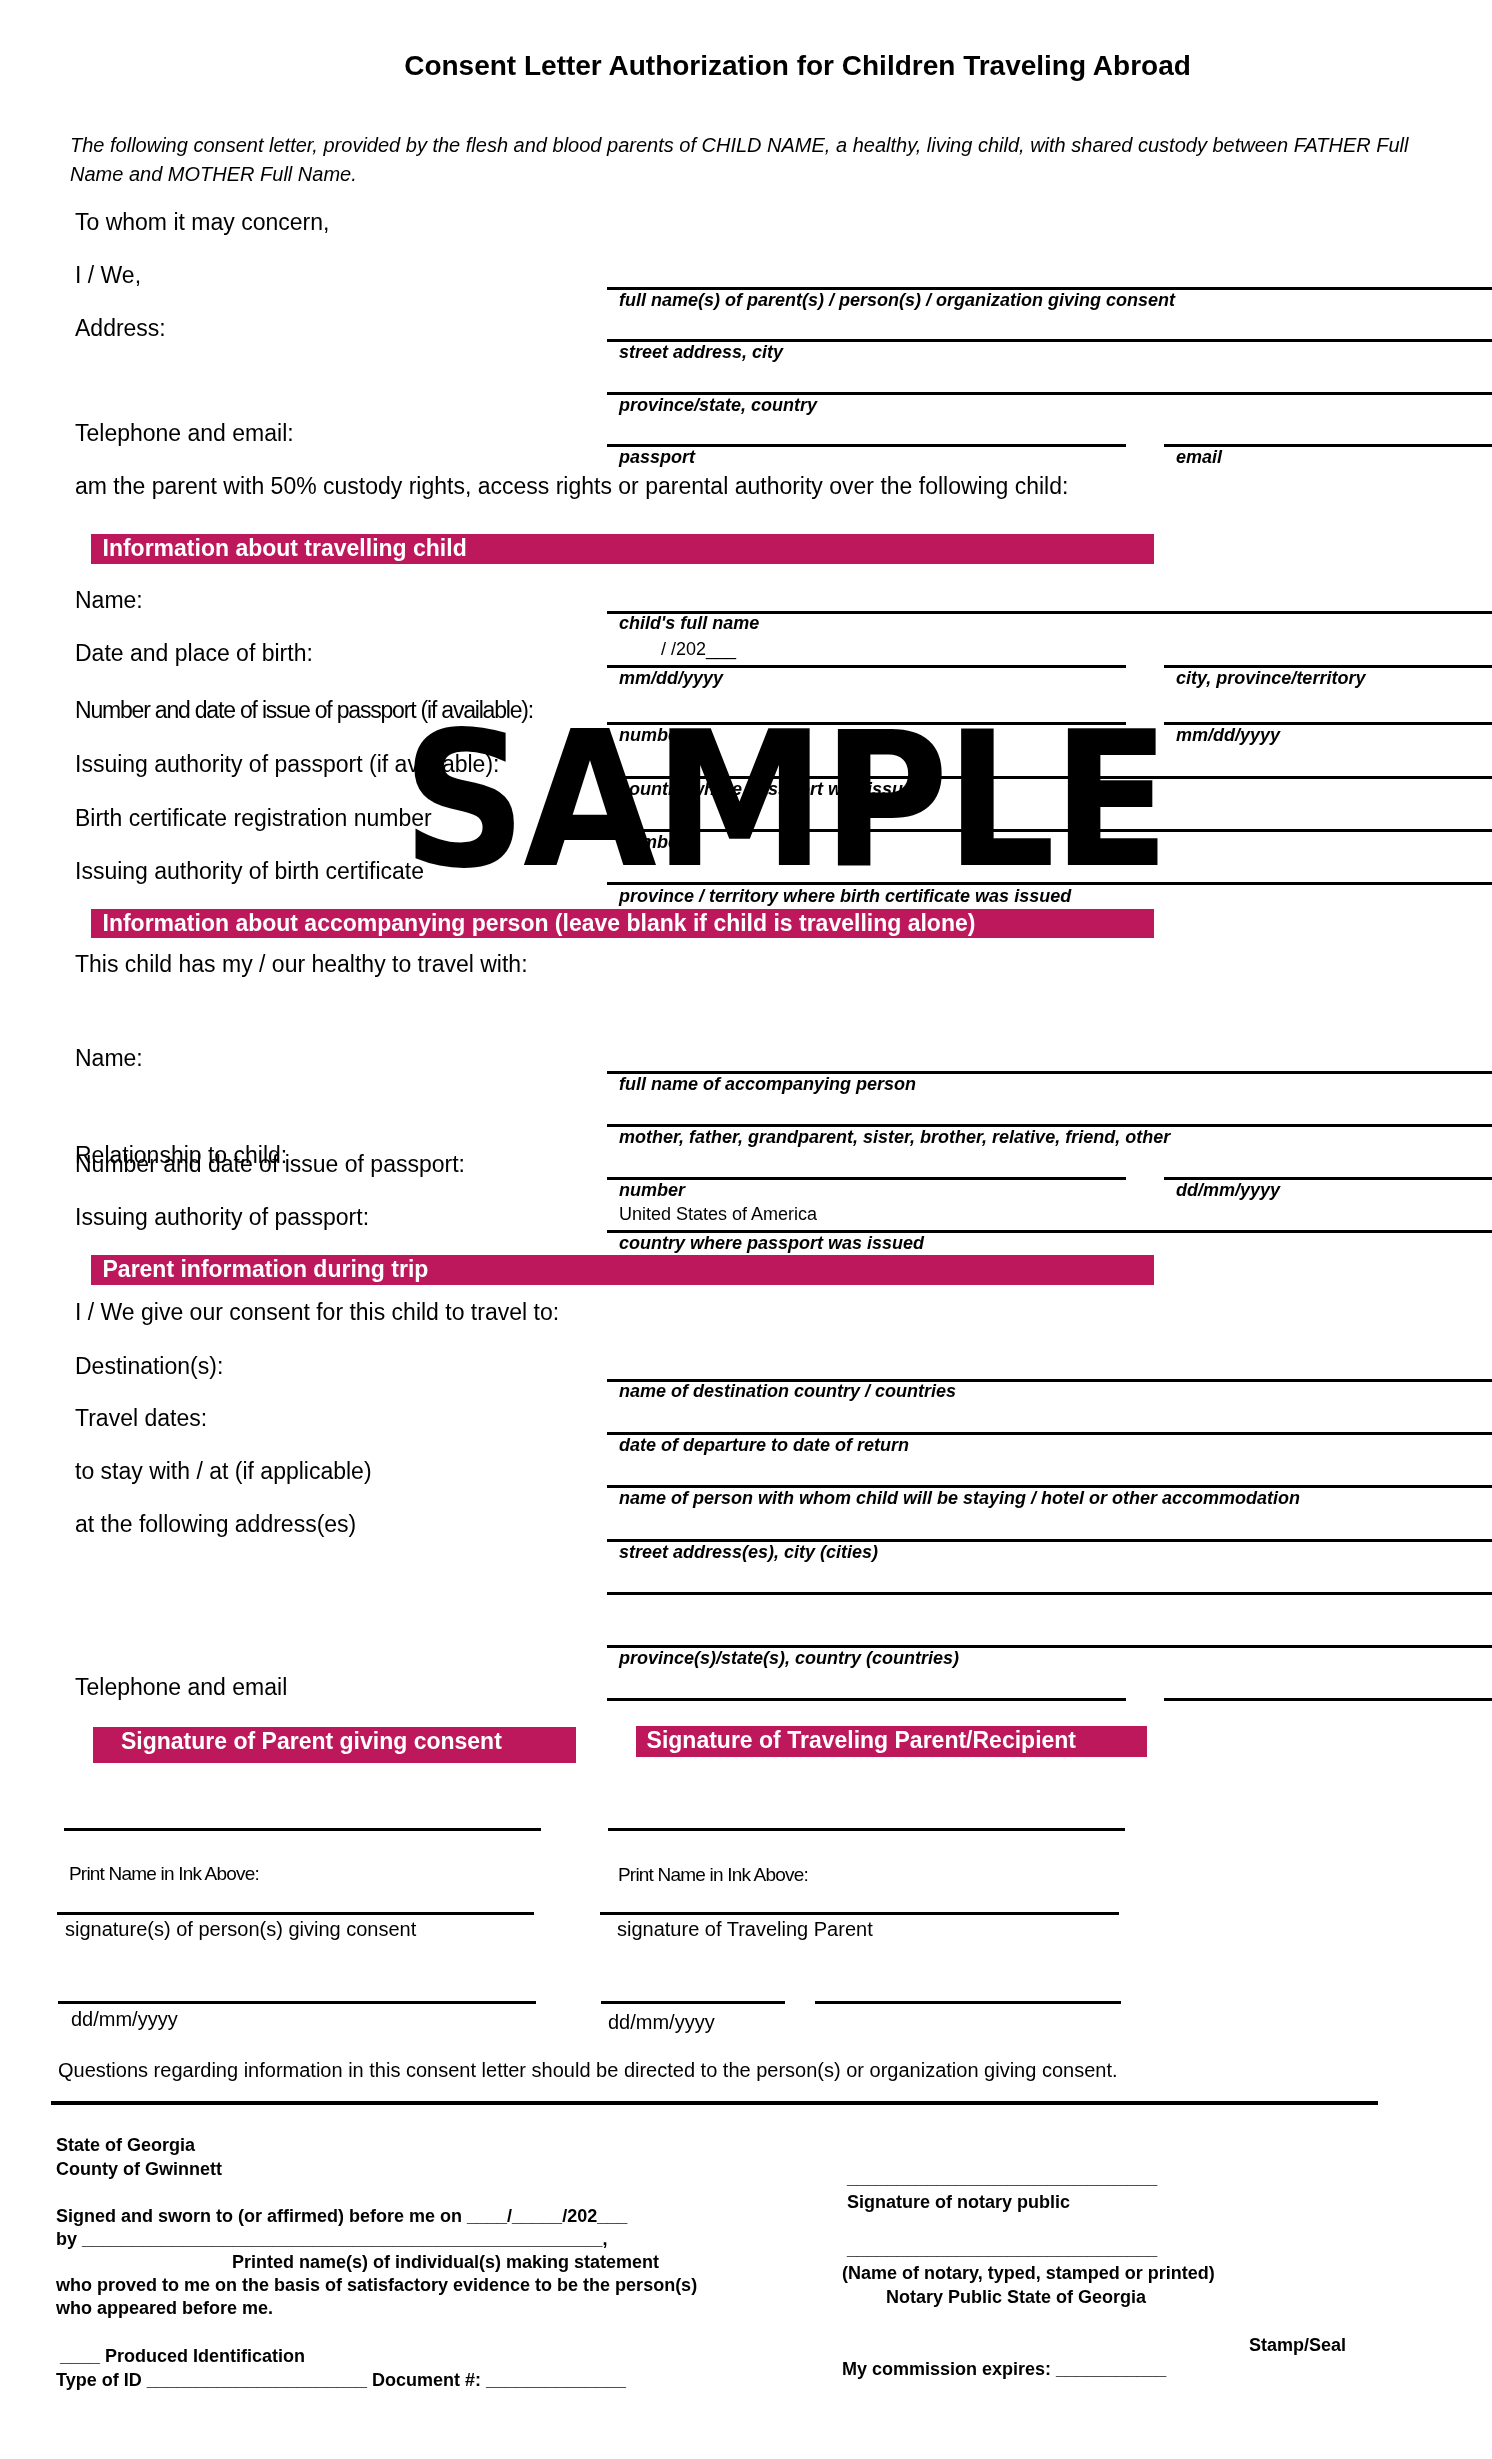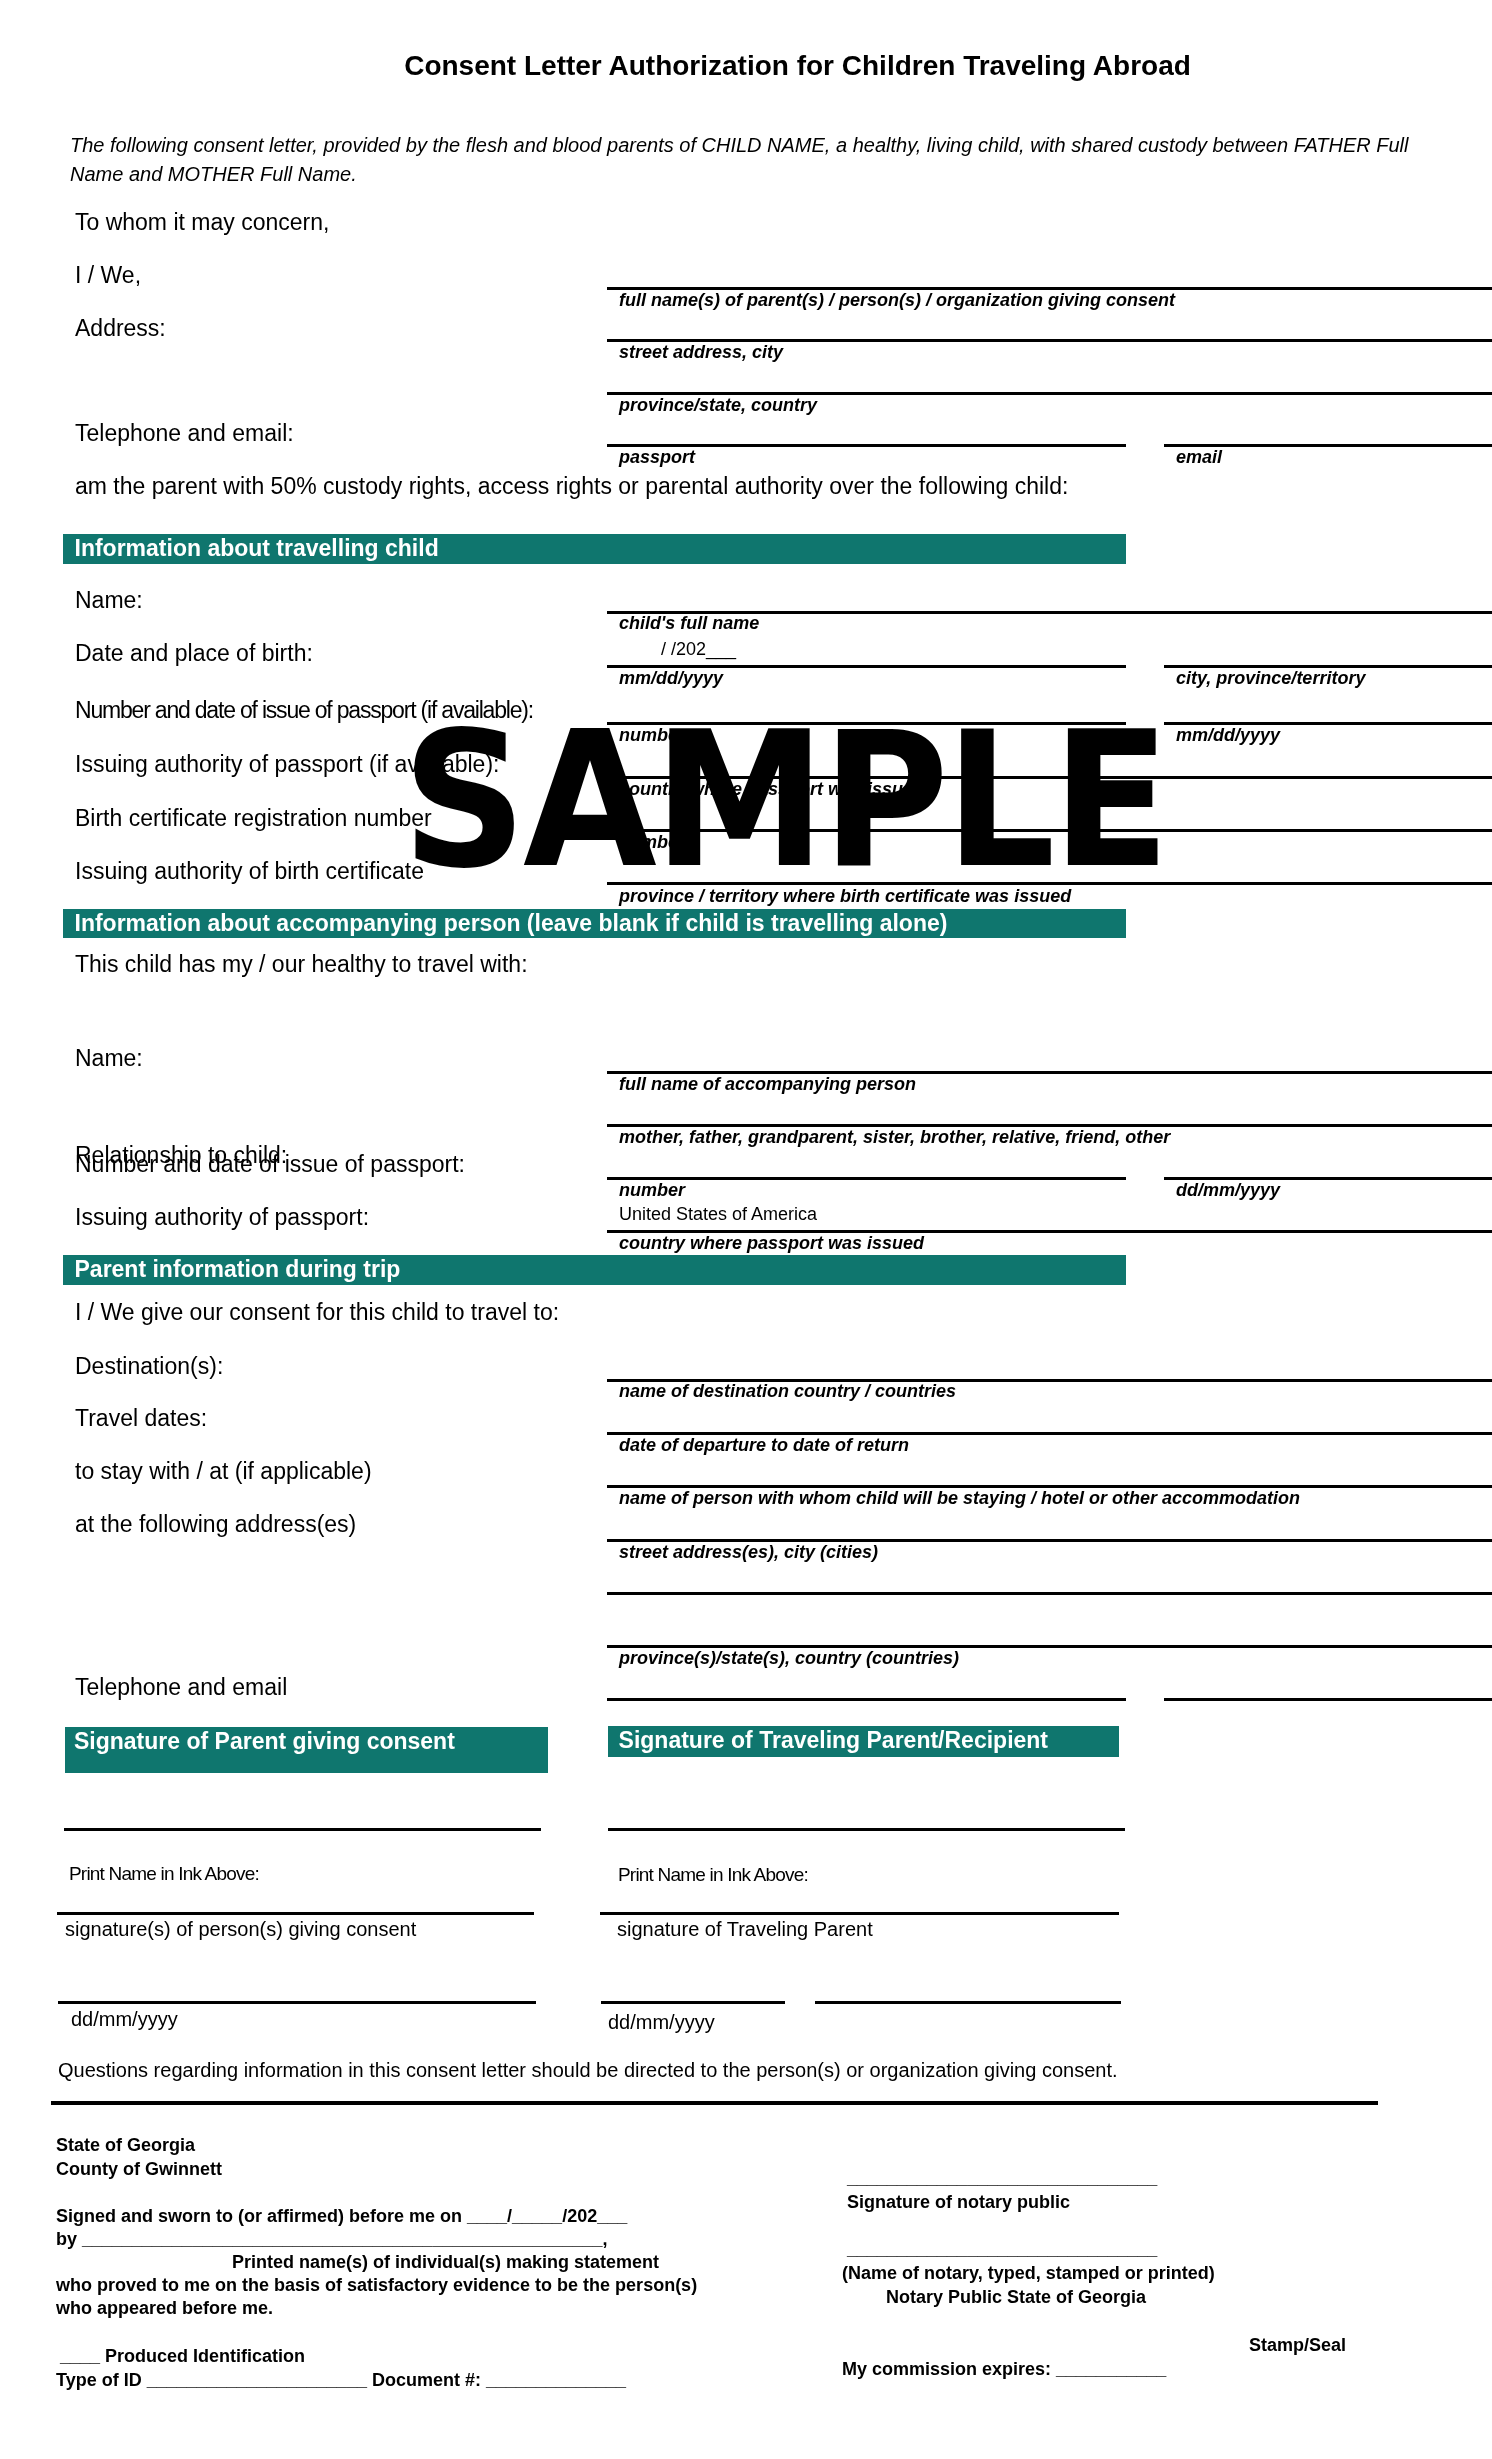--- a/index.html
+++ b/index.html
@@ -5,22 +5,22 @@
   html, body { margin: 0; padding: 0; background: #ffffff; }
   body { width: 1493px; height: 2459px; position: relative; overflow: hidden;
          font-family: "Liberation Sans", sans-serif; color: #000; }
   .abs { position: absolute; white-space: nowrap; }
   .title { left: 0; width: 1595px; text-align: center; top: 50px; font-size: 28px; font-weight: bold; }
   .intro { left: 70px; top: 131px; font-size: 20px; font-style: italic; line-height: 29px; white-space: normal; width: 1345px; }
   .lbl { left: 75px; font-size: 23px; }
   .lbl.cond { letter-spacing: -1.2px; }
   .hint { font-size: 18px; font-style: italic; font-weight: bold; }
   .line { position: absolute; height: 2.9px; background: #000; }
-  .section { position: absolute; background: #0f766e; color: #fff; font-weight: bold; font-size: 23px;
-             padding-left: 11.5px; box-sizing: border-box; line-height: 29px; }
+  .section { position: absolute; background: #be185d; color: #fff; font-weight: bold; font-size: 23px;
+             padding-left: 11.5px; box-sizing: border-box; line-height: 29px; margin-left: 28px; }
   .val { font-size: 18px; }
   .plain { font-size: 19px; margin-top: 28px; }
   .foot { font-size: 20px; }
   .notary { font-size: 18px; line-height: 24px; font-weight: bold; }
   .watermark { left: 402px; top: 706px; font-size: 188px; font-weight: bold; letter-spacing: -3.8px;
                font-family: "DejaVu Sans", sans-serif; transform: scaleX(0.92); transform-origin: left top;
                line-height: 1; }
   .rule-thick { position: absolute; height: 3.8px; background: #000; }
 </style>
 </head>
@@ -102,21 +102,21 @@
 <div class="abs lbl" style="top:1511px">at the following address(es)</div>
 <div class="line" style="left:607px;top:1539px;width:886px"></div>
 <div class="abs hint" style="left:619px;top:1542px">street address(es), city (cities)</div>
 <div class="line" style="left:607px;top:1592px;width:886px"></div>
 <div class="line" style="left:607px;top:1645px;width:886px"></div>
 <div class="abs hint" style="left:619px;top:1648px">province(s)/state(s), country (countries)</div>
 <div class="abs lbl" style="top:1674px">Telephone and email</div>
 <div class="line" style="left:607px;top:1698px;width:519px"></div>
 <div class="line" style="left:1164px;top:1698px;width:329px"></div>
 
-<div class="section" style="left:65px;top:1727px;width:483px;height:46px;padding-left:9px">Signature of Parent giving consent</div>
+<div class="section" style="left:65px;top:1727px;width:483px;height:36px;padding-left:28px">Signature of Parent giving consent</div>
 <div class="section" style="left:608px;top:1726px;width:511px;height:31px;padding-left:10.6px">Signature of Traveling Parent/Recipient</div>
 <div class="line" style="left:64px;top:1828px;width:477px"></div>
 <div class="line" style="left:608px;top:1828px;width:517px"></div>
 <div class="abs plain" style="left:69px;top:1835px;letter-spacing:-0.8px">Print Name in Ink Above:</div>
 <div class="abs plain" style="left:618px;top:1836px;letter-spacing:-0.8px">Print Name in Ink Above:</div>
 <div class="line" style="left:57px;top:1912px;width:477px"></div>
 <div class="line" style="left:600px;top:1912px;width:519px"></div>
 <div class="abs foot" style="left:65px;top:1918px">signature(s) of person(s) giving consent</div>
 <div class="abs foot" style="left:617px;top:1918px">signature of Traveling Parent</div>
 <div class="line" style="left:58px;top:2001px;width:478px"></div>

